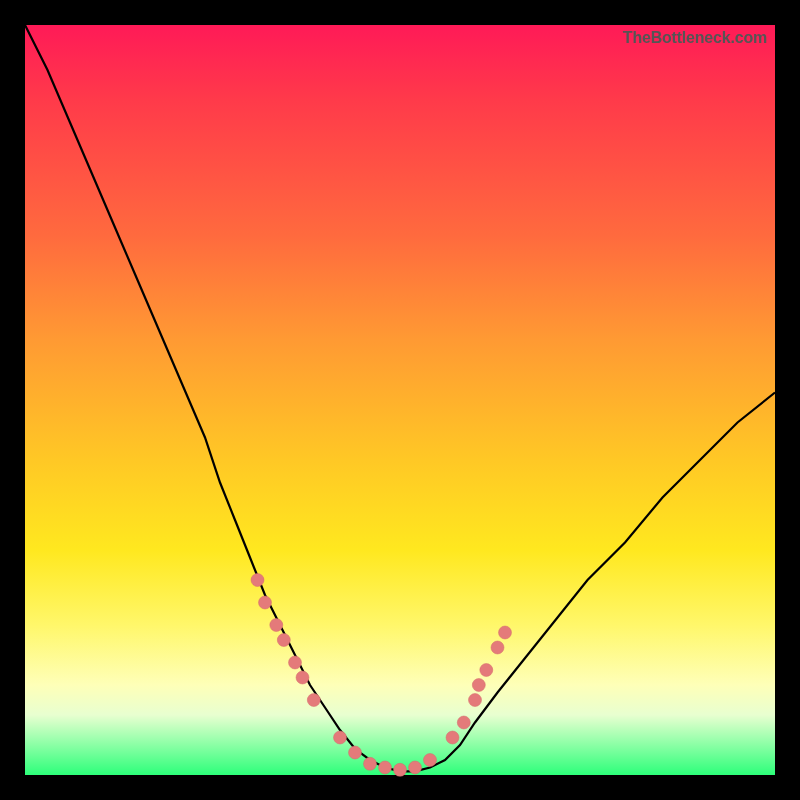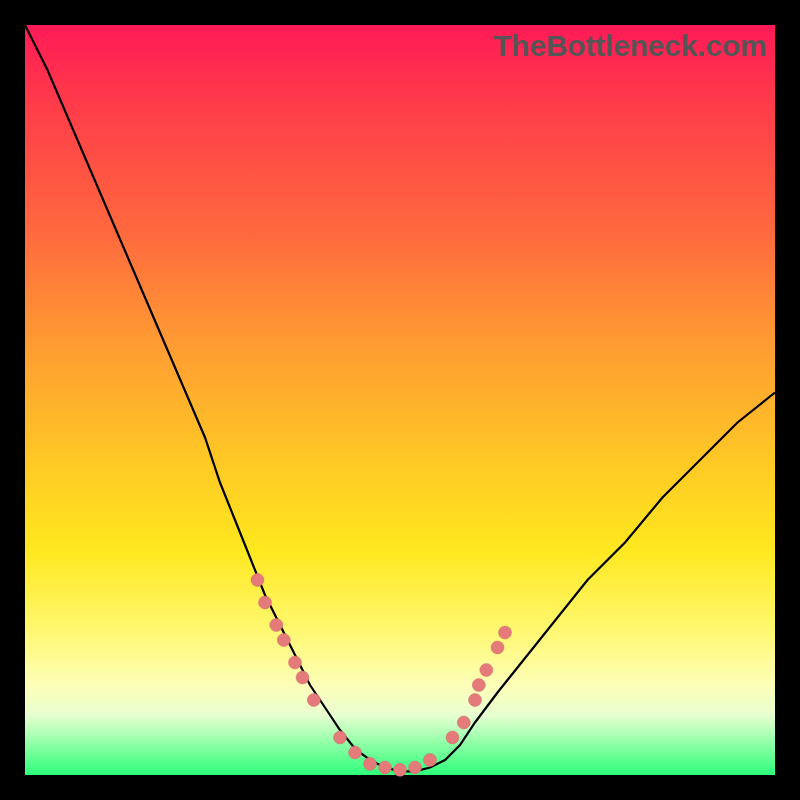--- a/index.html
+++ b/index.html
@@ -36,21 +36,21 @@
       #fff76a 80%,
       #feffb8 88%,
       #e8ffd0 92%,
       #2dff7a 100%
     );
   }
   .attribution {
     position: absolute;
     right: 8px;
     top: 4px;
-    font-size: 30px;
+    font-size: 16px;
     font-weight: 600;
     color: #555;
     letter-spacing: -0.2px;
   }
   svg.curve {
     position: absolute;
     left: 0;
     top: 0;
     width: 750px;
     height: 750px;

